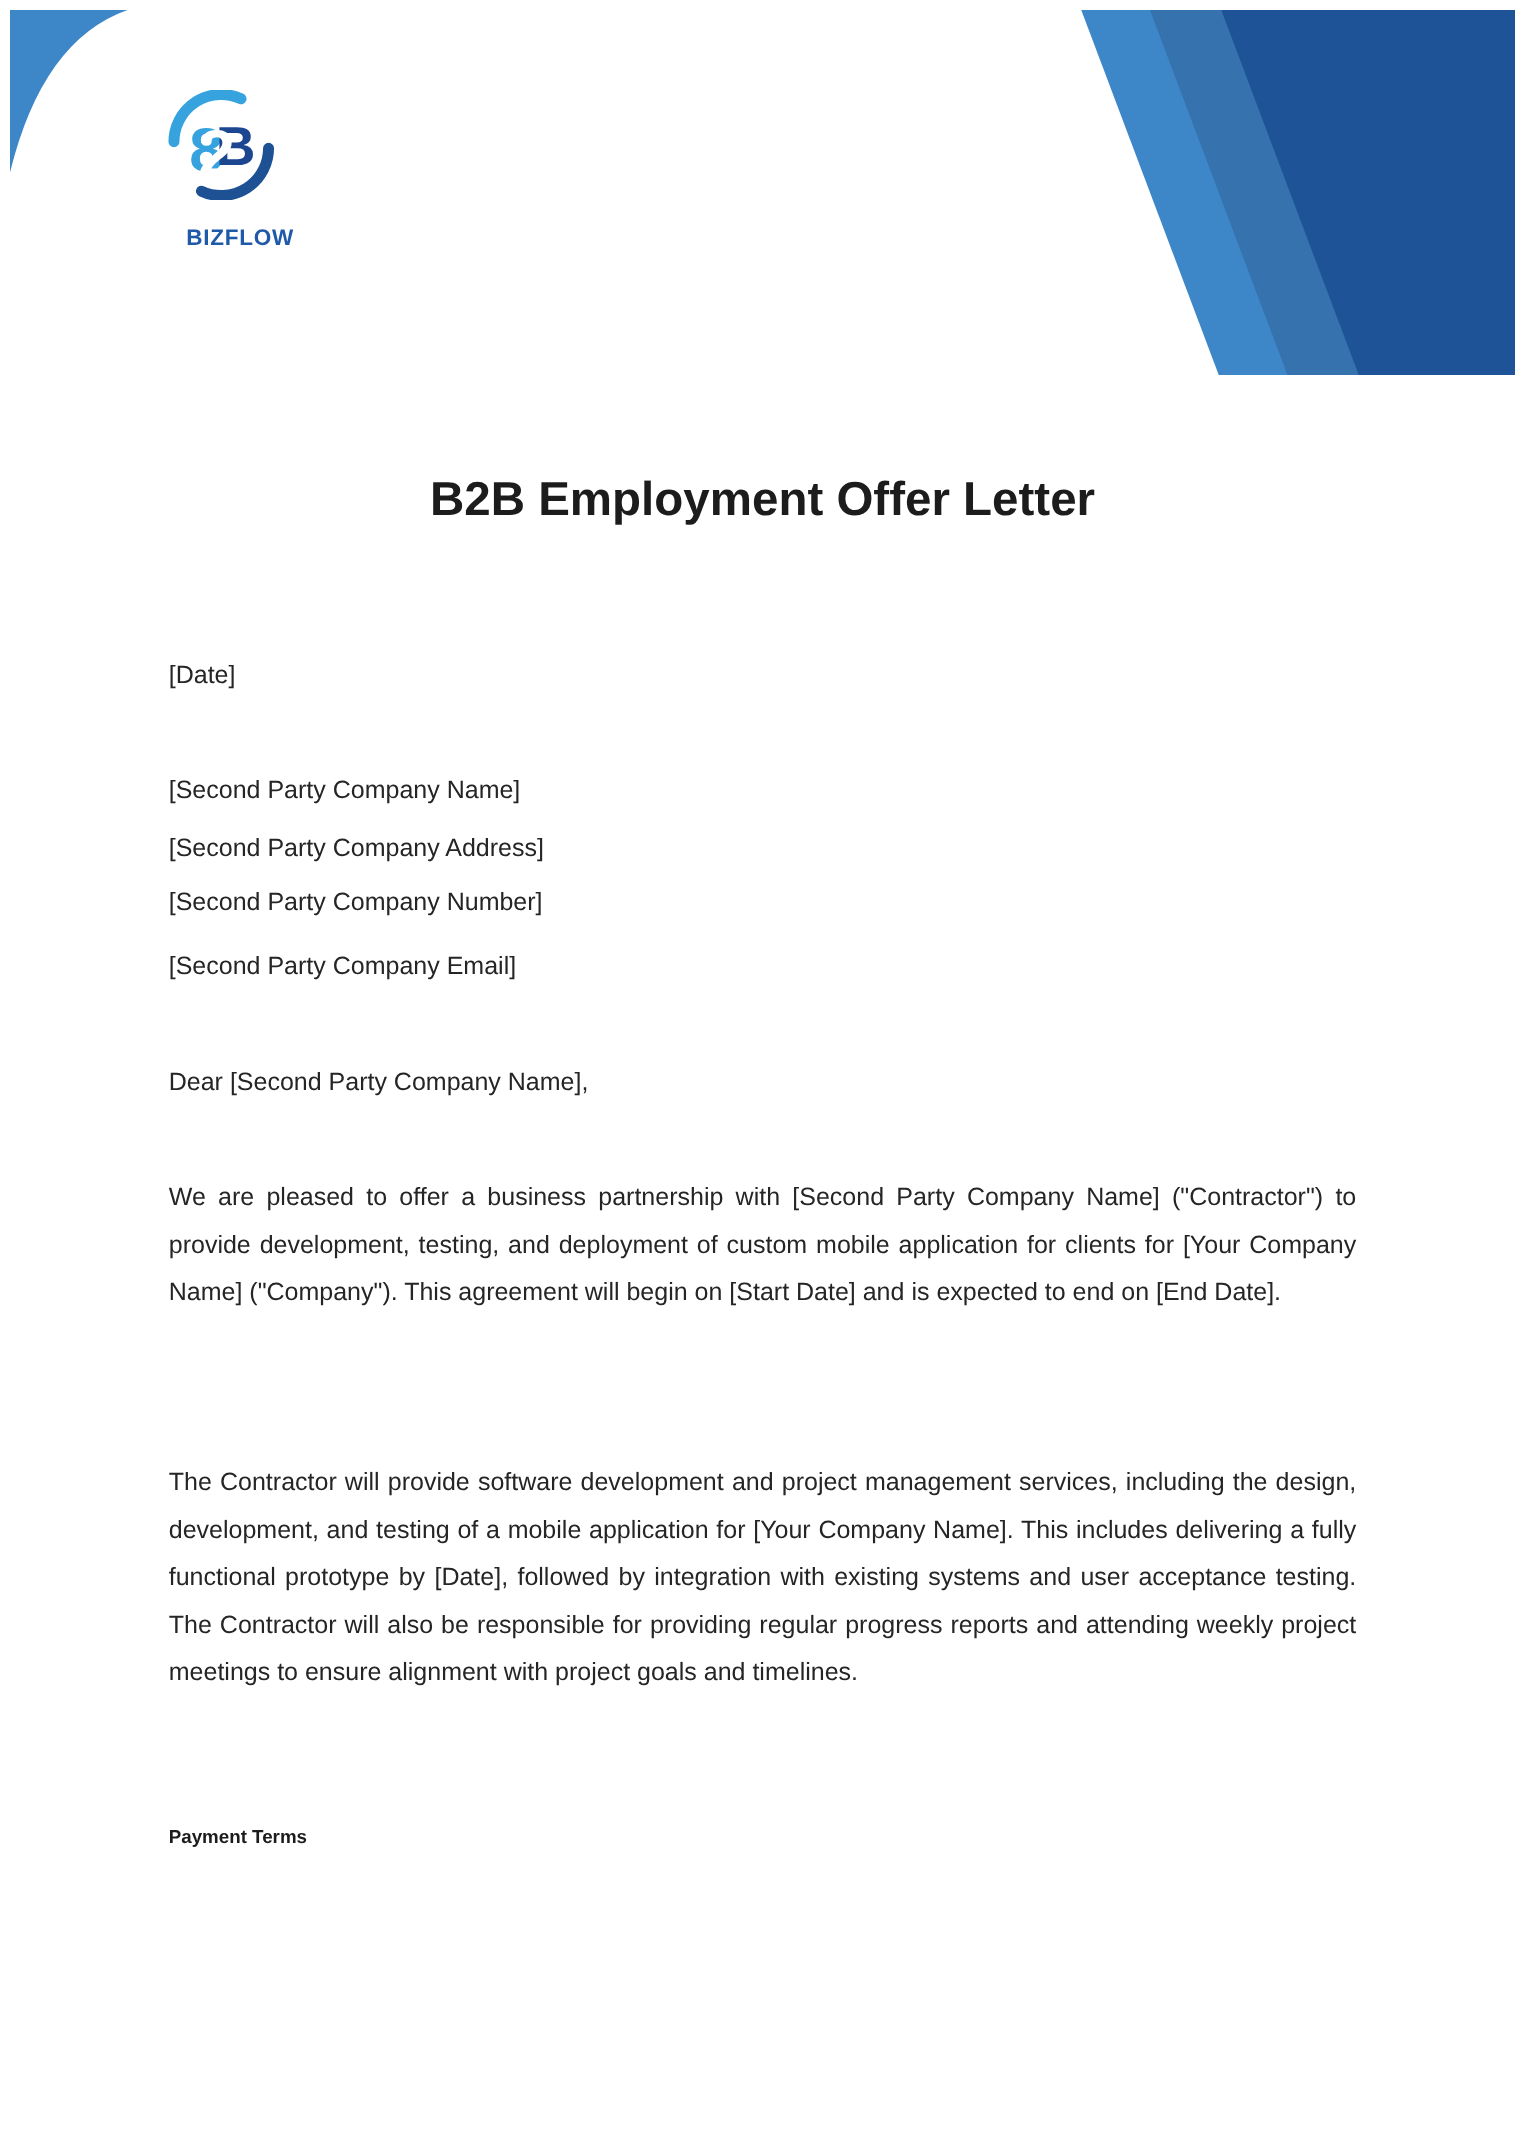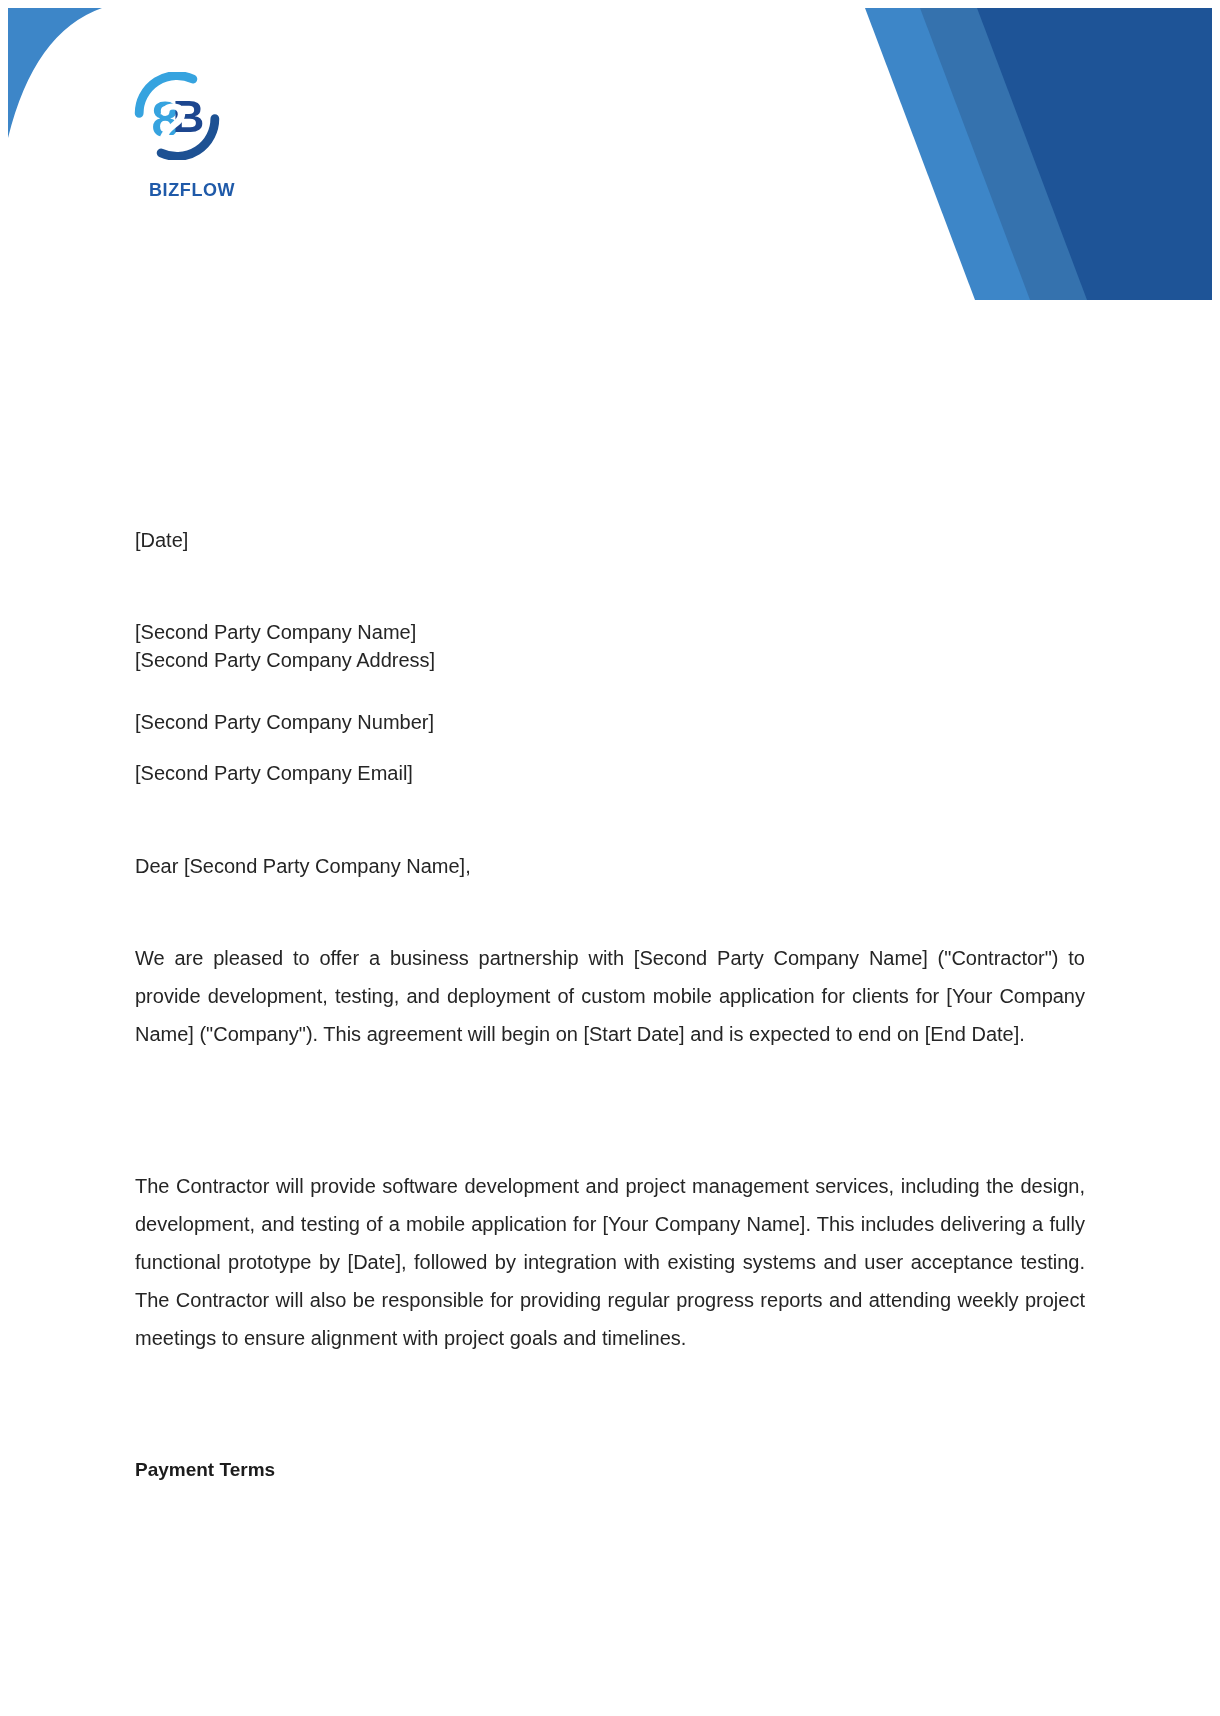--- a/index.html
+++ b/index.html
@@ -78,38 +78,38 @@
   }
   .line {
     position: absolute;
     width: 100%;
     font-size: 20px;
     line-height: 28px;
     color: #252525;
   }
   .date-line      { top: 526px; }
   .recipient-0    { top: 618px; }
-  .recipient-1    { top: 646px; }
+  .recipient-1    { top: 665px; }
   .recipient-2    { top: 708px; }
   .recipient-3    { top: 759px; }
   .salutation     { top: 852px; }
   .para {
     position: absolute;
     width: 100%;
     font-size: 20px;
     line-height: 38px;
     text-align: justify;
     color: #252525;
   }
   .para-1 { top: 939px; }
   .para-2 { top: 1147px; margin-top: 20px; }
   .section-heading {
     position: absolute;
     top: 1455px;
-    font-size: 19px;
+    font-size: 15px;
     line-height: 30px;
     font-weight: bold;
     color: #1C1C1C;
   }
 </style>
 </head>
 <body>
 
 <div class="page">
 
@@ -130,20 +130,21 @@
     <text x="21" y="74" font-family="Liberation Sans, sans-serif" font-size="56" font-weight="bold" fill="#36A3DF">8</text>
     <text x="45" y="68" font-family="Liberation Sans, sans-serif" font-size="50" font-weight="bold" fill="#1C468F">B</text>
     <text x="29" y="78" font-family="Liberation Sans, sans-serif" font-size="60" font-weight="bold" fill="#FFFFFF">2</text>
   </svg>
 
   <div class="brand-name">BIZFLOW</div>
 
 
   <div class="content">
 
+    <div class="letter-title">B2B Employment Offer Letter</div>
 
     <div class="line date-line">[Date]</div>
 
     <div class="line recipient-0">[Second Party Company Name]</div>
     <div class="line recipient-1">[Second Party Company Address]</div>
     <div class="line recipient-2">[Second Party Company Number]</div>
     <div class="line salutation">Dear [Second Party Company Name],</div>
 
     <div class="line recipient-3">[Second Party Company Email]</div>
 

